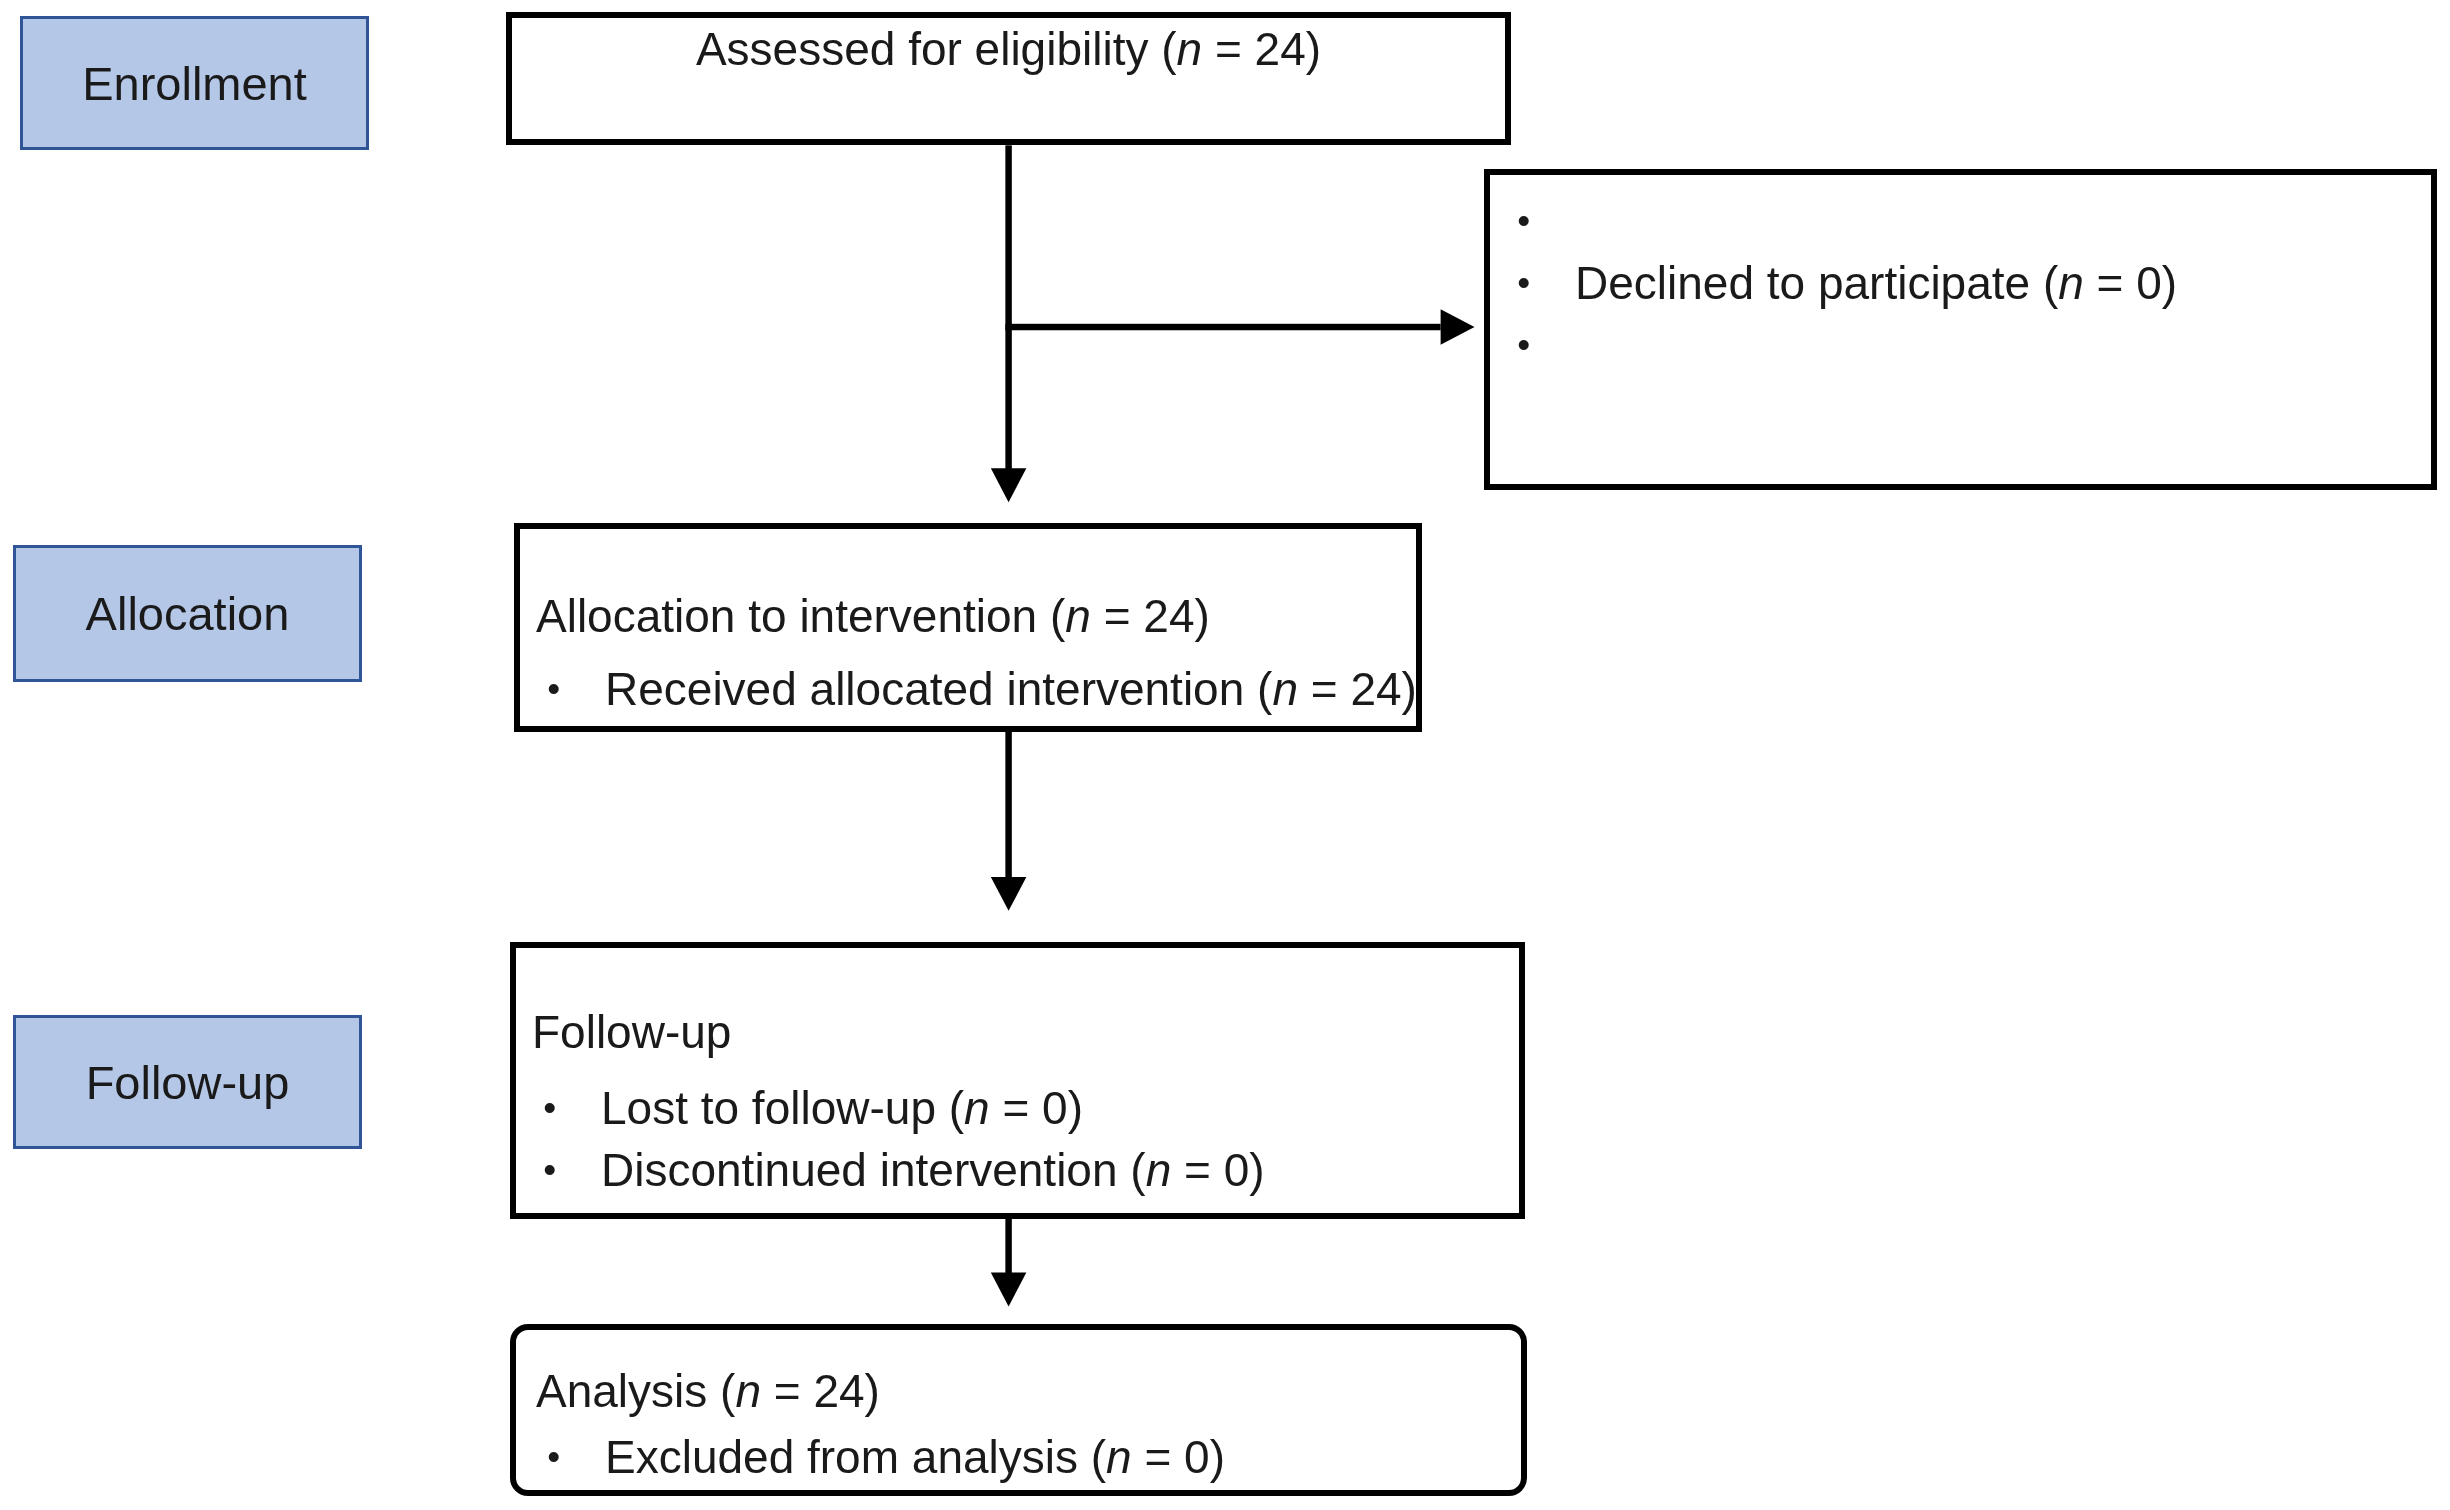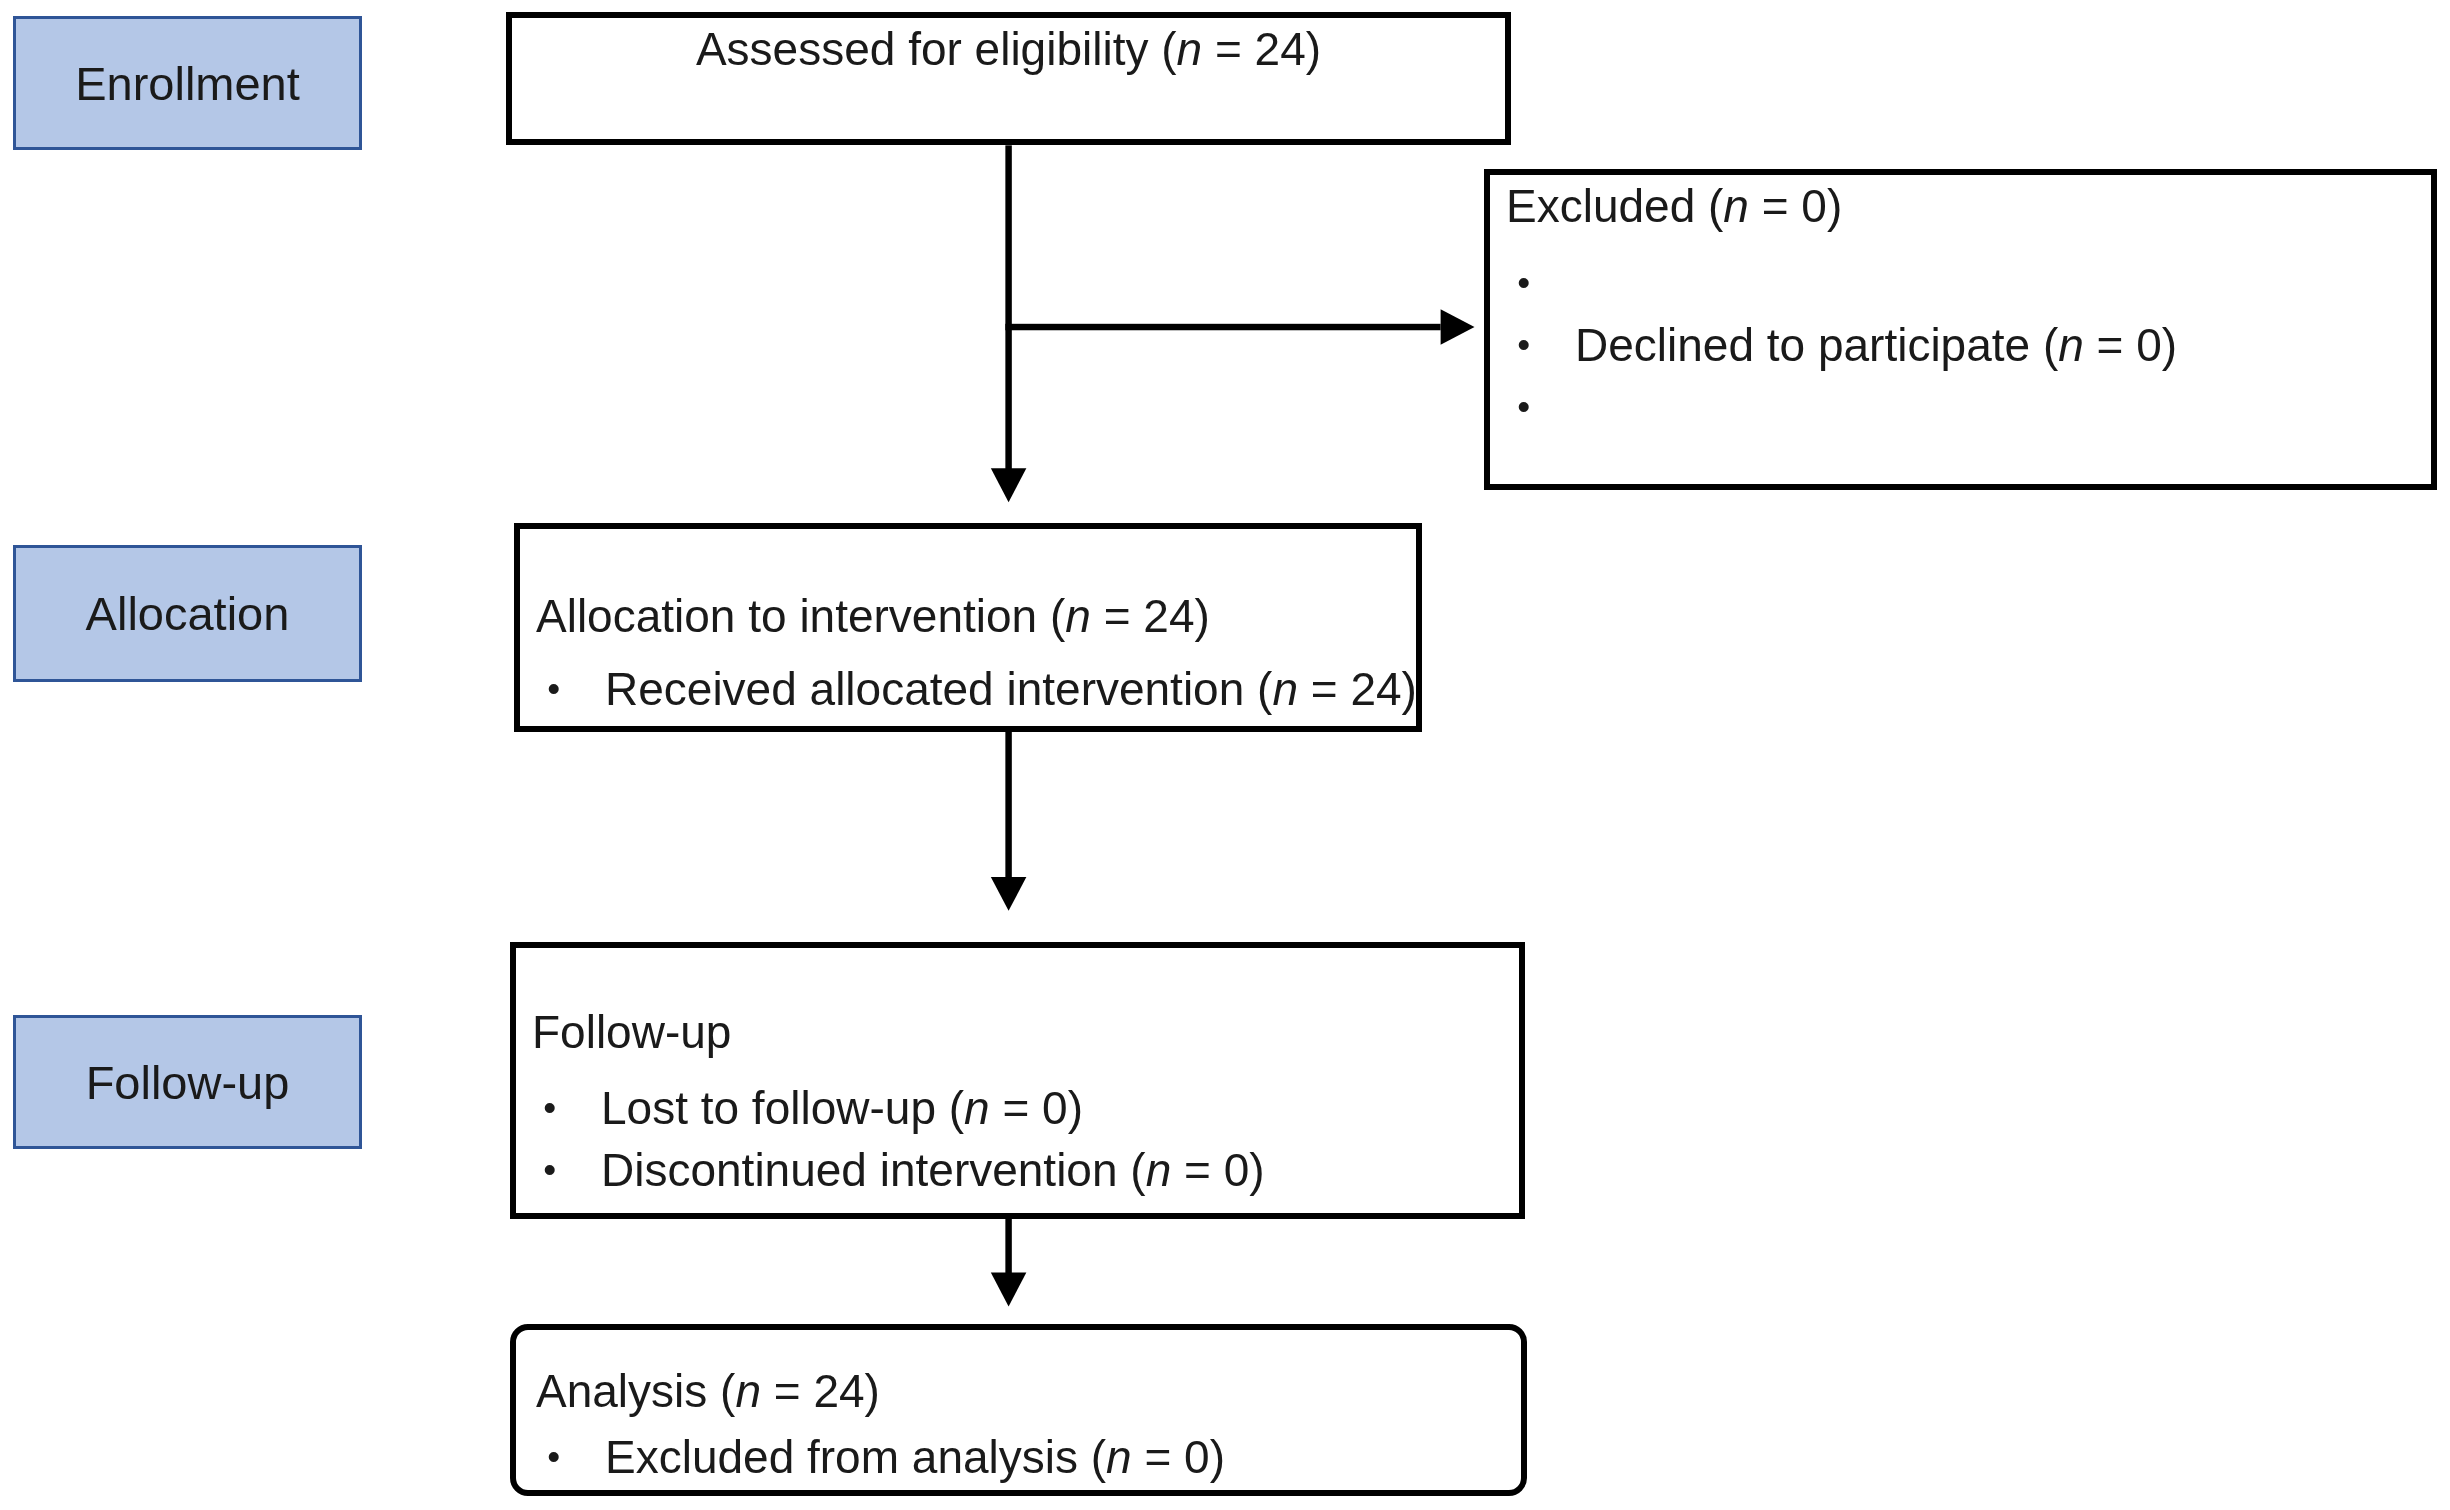--- a/index.html
+++ b/index.html
@@ -22,21 +22,21 @@
   }
   .arrows{position:absolute;left:0;top:0;width:2450px;height:1510px;}
   .stage{
     position:absolute;
     background:var(--stage-fill);
     border:3.2px solid var(--stage-border);
     box-sizing:border-box;
     display:flex;align-items:center;justify-content:center;
     font-size:47px;
   }
-  .stage-enrollment{left:13px;top:16px;width:349px;height:134px;}
+  .stage-enrollment{left:20px;top:16px;width:349px;height:134px;}
   .stage-allocation{left:13px;top:545px;width:349px;height:137px;}
   .stage-followup{left:13px;top:1015px;width:349px;height:134px;}
   .stage-analysis{left:13px;top:1345px;width:349px;height:133px;}
   .flowbox{
     position:absolute;
     background:var(--background);
     border:6.5px solid var(--box-border);
     box-sizing:border-box;
   }
   .box-assessed{
@@ -95,21 +95,20 @@
   </div>
   <div class="stage stage-followup">
     <span>Follow-up</span>
   </div>
 
   <div class="flowbox box-assessed">
     <span class="line">Assessed for eligibility (<i>n</i> = 24)</span>
   </div>
 
   <div class="flowbox box-excluded">
-    <div class="line">Excluded (<i>n</i> = 0)</div>
     <div class="bullet-row mt-lg">
       <span class="dot">•</span>
     </div>
     <div class="bullet-row">
       <span class="dot">•</span>
       <span>Declined to participate (<i>n</i> = 0)</span>
     </div>
     <div class="bullet-row">
       <span class="dot">•</span>
     </div>

